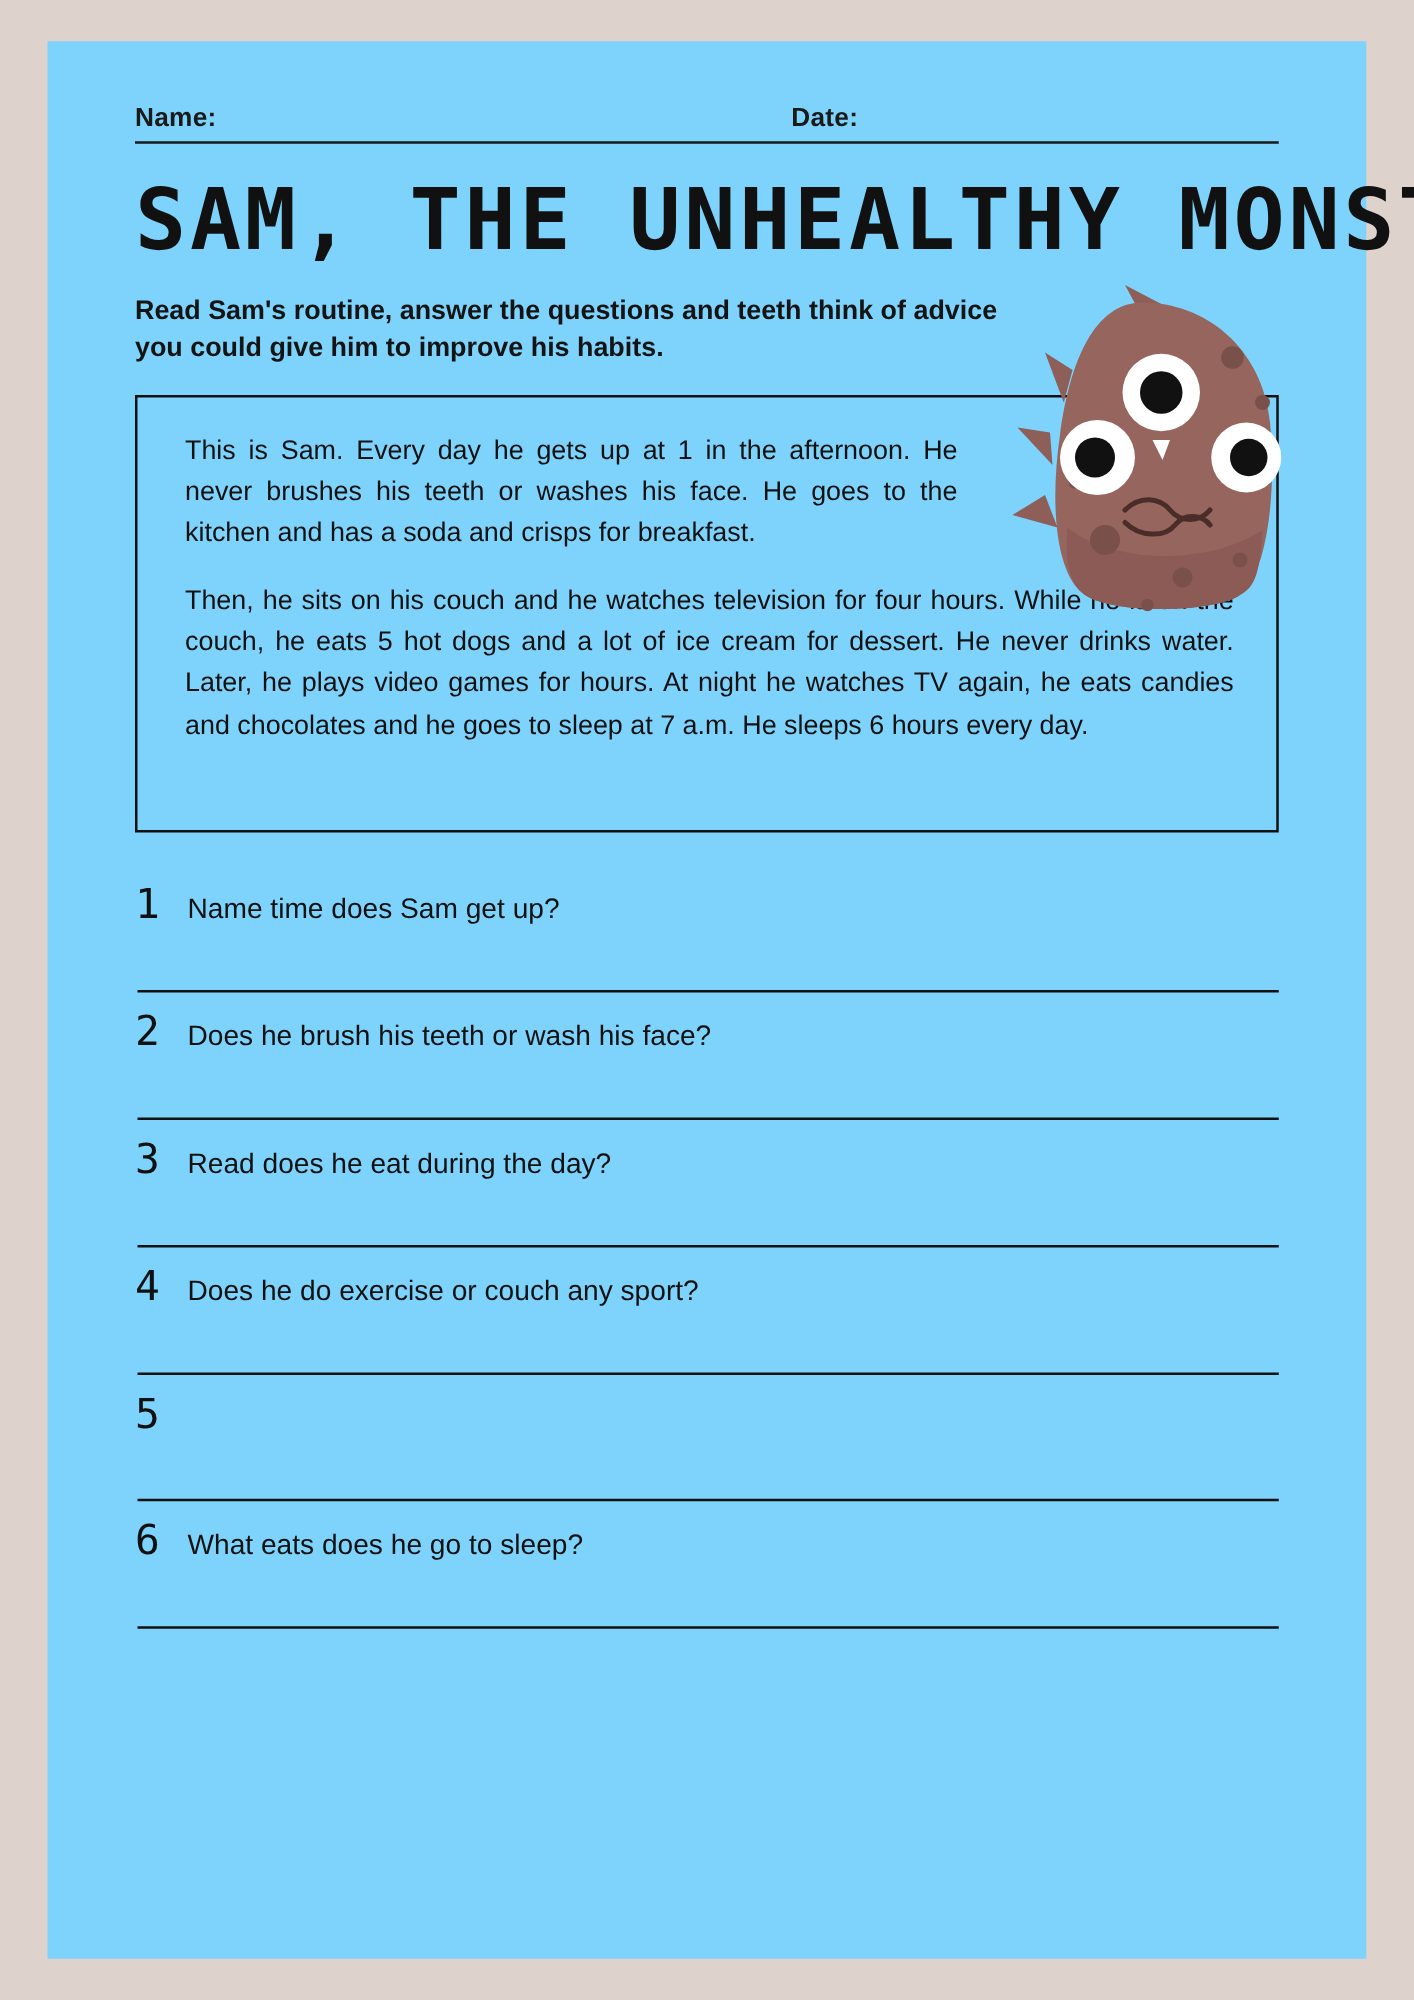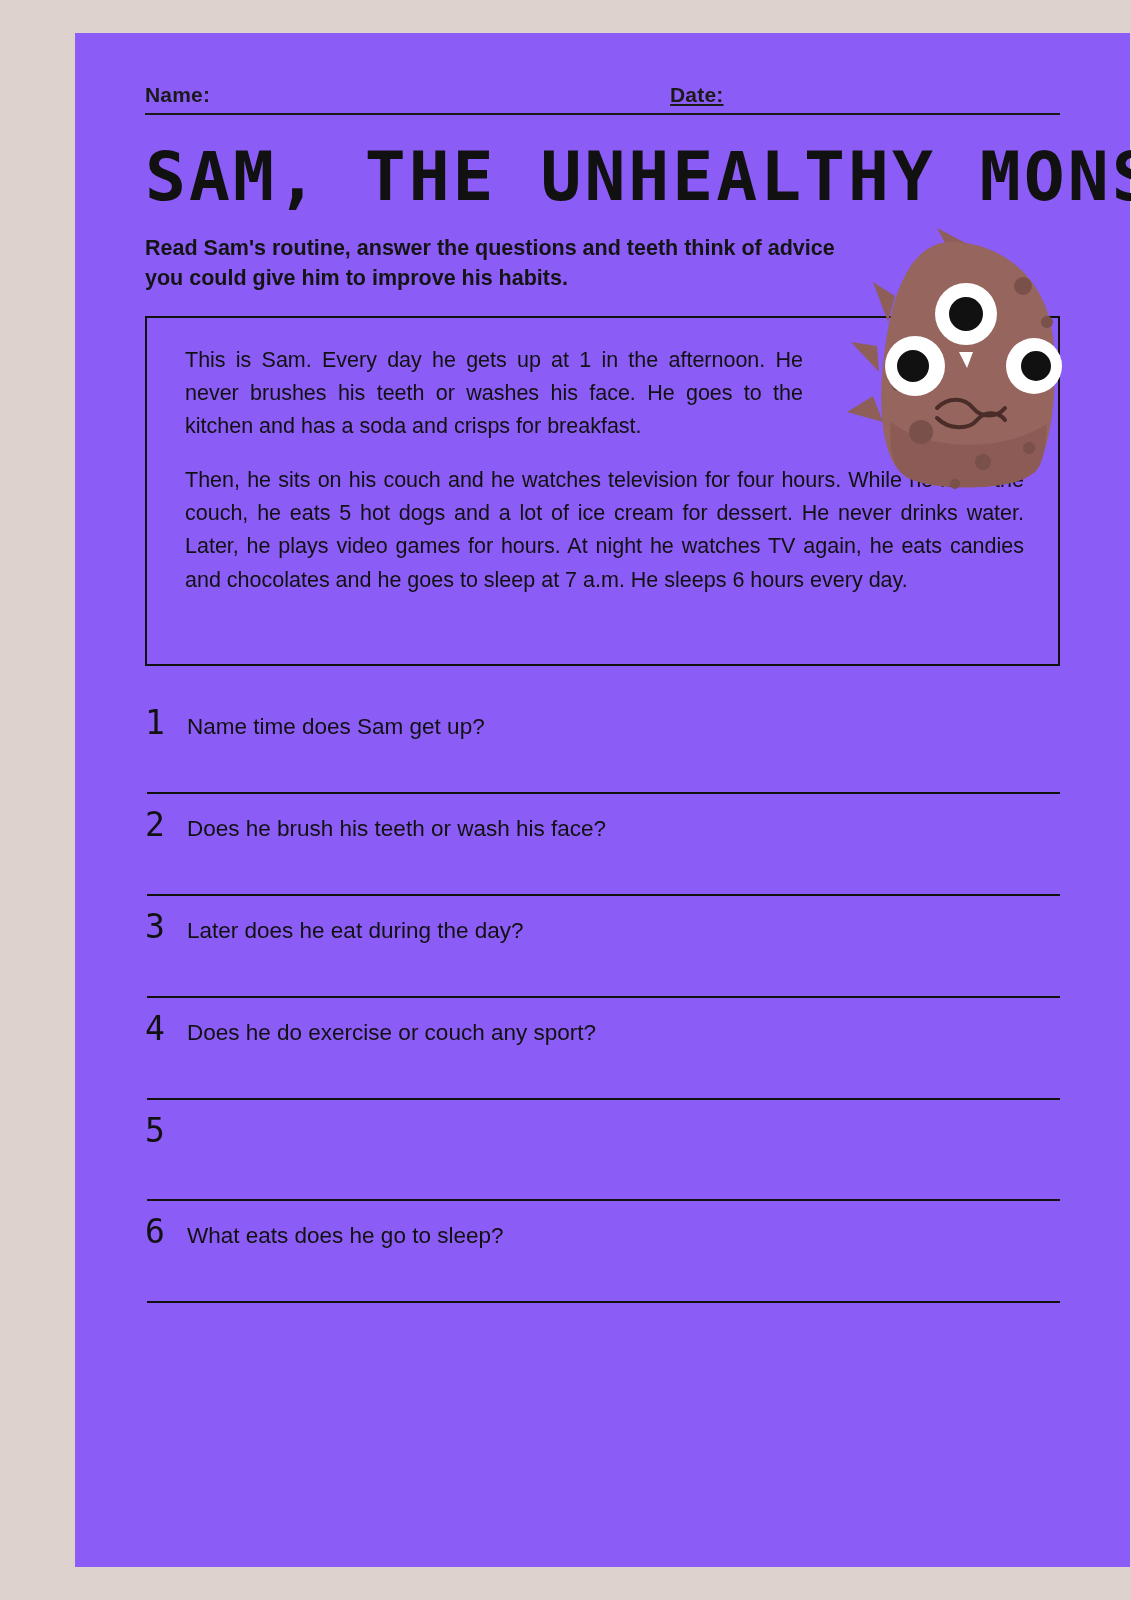--- a/index.html
+++ b/index.html
@@ -12,22 +12,21 @@
     background: #ded2cc;
     font-family: "Liberation Sans", sans-serif;
     overflow: hidden;
   }
   .page {
     position: absolute;
     left: 38px;
     top: 33px;
     width: 1055px;
     height: 1534px;
-    background: #8b5cf6;
-    margin-left: 37px;
+    background: #7dd3fc;
   }
   .sheet {
     position: absolute;
     left: 70px;
     top: 38px;
     width: 915px;
     height: 1460px;
   }
 
   
@@ -41,21 +40,20 @@
   .namedate .lbl {
     font-size: 21px;
     font-weight: 600;
     color: #1a1a1a;
     padding-bottom: 6px;
     letter-spacing: 0.2px;
   }
   .namedate .lbl.date {
     position: absolute;
     left: 525px;
-    text-decoration: underline;
   }
 
   
   .title {
     margin-top: 26px;
     font-family: "DejaVu Sans Mono", monospace;
     font-size: 68px;
     font-weight: 700;
     letter-spacing: 3px;
     color: #111;
@@ -218,21 +216,21 @@
         <div class="q-row">
           <span class="q-num">2</span>
           <span class="q-text">Does he brush his teeth or wash his face?</span>
         </div>
         <div class="answer-line"></div>
       </div>
 
       <div class="q-item">
         <div class="q-row">
           <span class="q-num">3</span>
-          <span class="q-text">Later does he eat during the day?</span>
+          <span class="q-text">Read does he eat during the day?</span>
         </div>
         <div class="answer-line"></div>
       </div>
 
       <div class="q-item">
         <div class="q-row">
           <span class="q-num">4</span>
           <span class="q-text">Does he do exercise or couch any sport?</span>
         </div>
         <div class="answer-line"></div>

